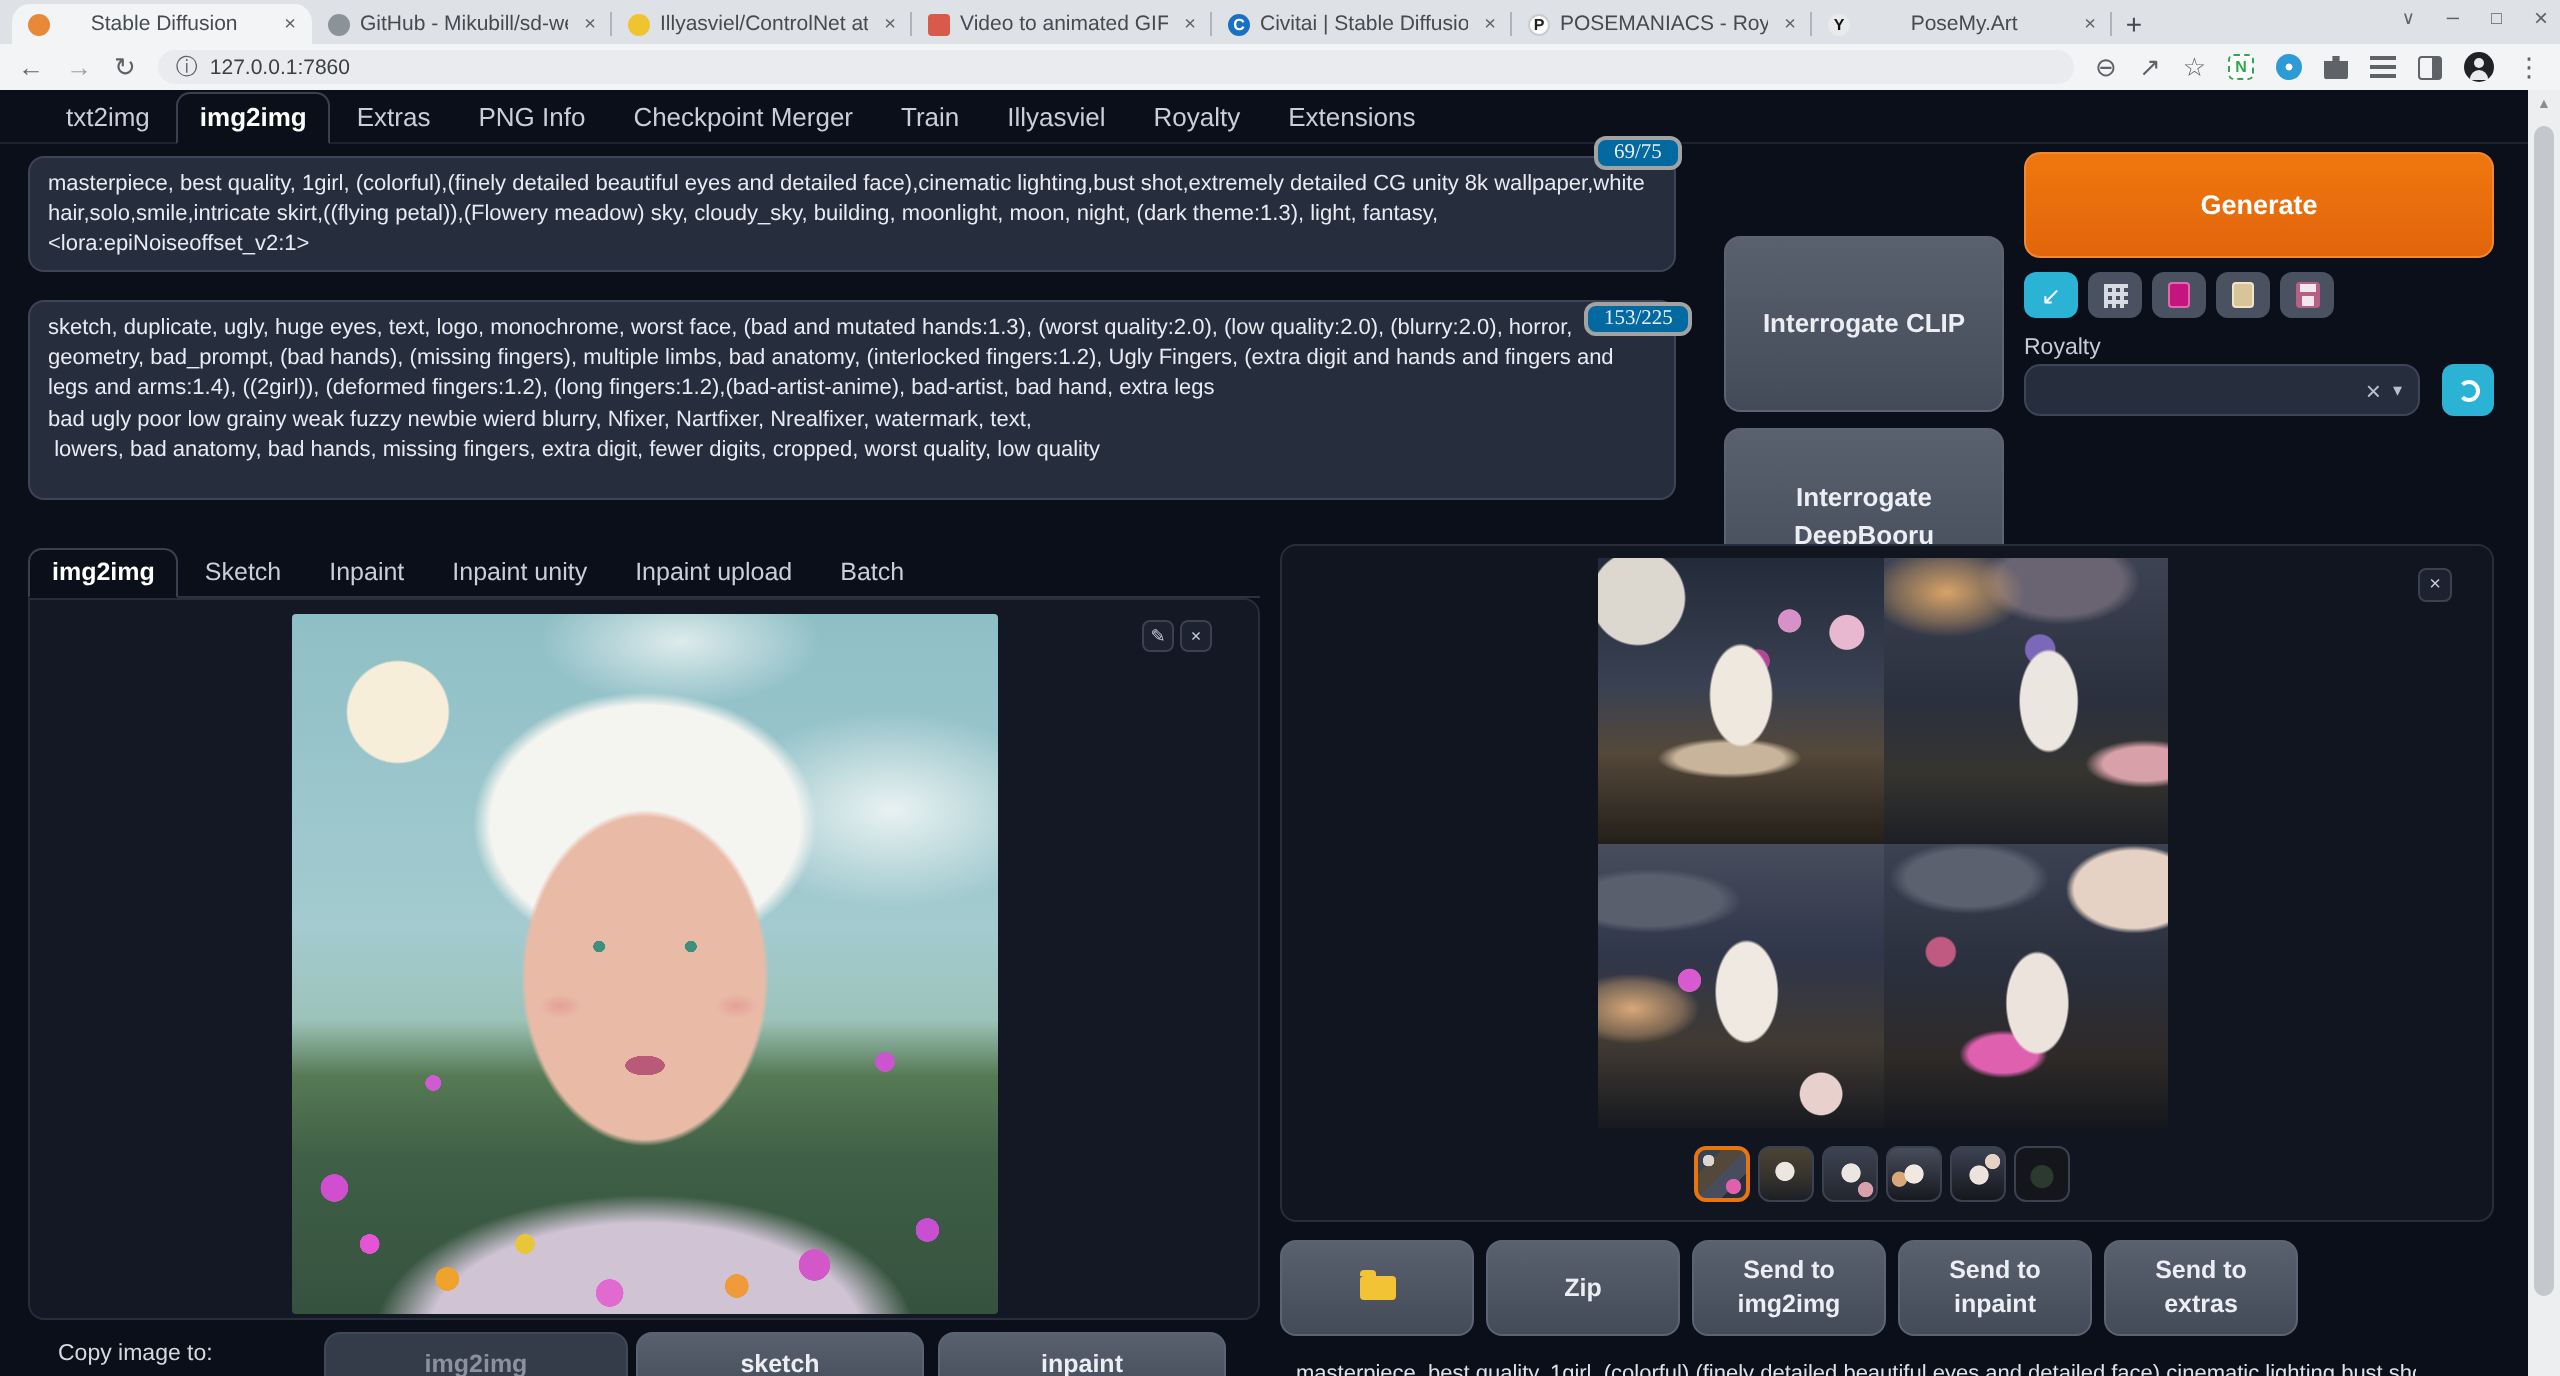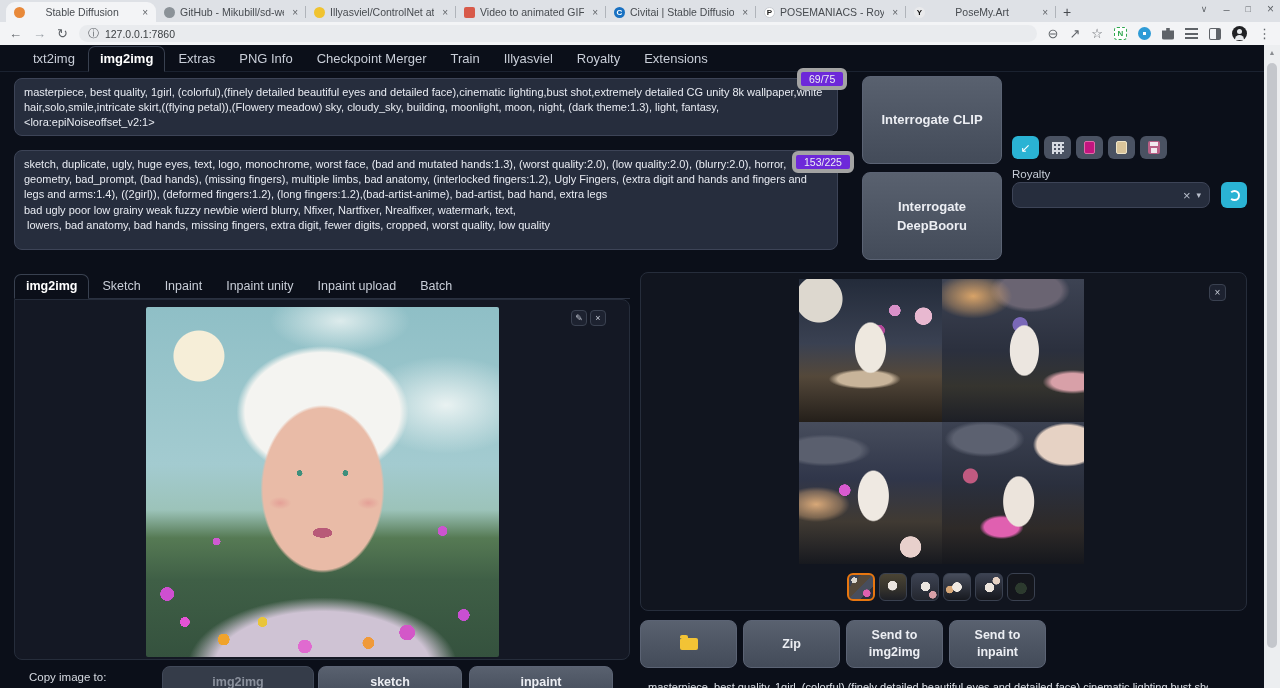--- a/index.html
+++ b/index.html
@@ -30,23 +30,23 @@
   .avatar::before { content:""; position:absolute; left:5px; top:3px; width:5px; height:5px; border-radius:50%; background:#e8eaed; }
   .avatar::after { content:""; position:absolute; left:3px; top:9px; width:9px; height:5px; border-radius:5px 5px 0 0; background:#e8eaed; }
 
   
   .webui { position:absolute; top:45px; left:0; width:1264px; height:643px; background:#0b0f19; color:#e5e8ef; }
   .navtabs { display:flex; gap:2px; padding:3px 12px 0 22px; border-bottom:1px solid #1b2230; height:27px; align-items:flex-end; }
   .navtab { padding:4px 11px 5px; font-size:13px; color:#c9ced8; white-space:nowrap; }
   .navtab.active { font-weight:bold; color:#fff; border:1px solid #394150; border-bottom:1px solid #0b0f19; border-radius:7px 7px 0 0; margin-bottom:-1px; background:#0b0f19; }
 
   .ta { position:absolute; background:#262d3d; border:1px solid #3d4457; border-radius:8px; color:#e8ebf2; font-size:11px; padding:6px 9px; line-height:1.38; white-space:pre-wrap; overflow:hidden; }
-  .counter { position:absolute; background:#6d28d9; border:4px solid #a3a3a3; border-radius:6px; font-size:10.5px; color:#eceef4; padding:1px 8px; z-index:3; }
-
-  .btn-gray { position:absolute; background:linear-gradient(#59616f,#434b59); border:1px solid #5b6374; border-radius:8px; color:#eceef3; font-size:13px; font-weight:bold; display:flex; align-items:center; justify-content:center; text-align:center; line-height:1.5; }
+  .counter { position:absolute; background:#0369a1; border:2px solid #a3a3a3; border-radius:6px; font-size:10.5px; color:#eceef4; padding:1px 8px; z-index:3;font-family:Liberation Serif, serif; }
+
+  .btn-gray { position:absolute; background:linear-gradient(#59616f,#434b59); border:1px solid #5b6374; border-radius:8px; color:#eceef3; font-size:13px; font-weight:bold; display:flex; align-items:center; justify-content:center; text-align:center; line-height:1.5;margin-top:42px; }
   .btn-generate { position:absolute; left:1012px; top:31px; width:235px; height:53px; background:linear-gradient(#f0770f,#e2650b); border:1px solid #f08a30; border-radius:8px; color:#fff; font-size:13.5px; font-weight:bold; display:flex; align-items:center; justify-content:center; }
   .minibtns { position:absolute; left:1012px; top:91px; display:flex; gap:5px; }
   .minibtn { width:27px; height:23px; border-radius:6px; background:#4a5262; display:flex; align-items:center; justify-content:center; position:relative; }
   .minibtn.cyan { background:#2ab3d4; color:#fff; font-size:12px; }
   .trash-g { width:12px; height:12px; background:repeating-linear-gradient(90deg,#d6dae2 0 2px, transparent 2px 4px), repeating-linear-gradient(#d6dae2 0 2px, transparent 2px 4px); }
   .card-m { width:11px; height:13px; background:#c4157f; border-radius:2px; border:1px solid #e06aa8; }
   .clip-t { width:11px; height:13px; background:#d9c49a; border-radius:2px; border:1px solid #efe4c8; }
   .flop-p { width:12px; height:13px; background:#b95f86; border-radius:2px; position:relative; }
   .flop-p::before { content:""; position:absolute; left:2px; top:1px; width:8px; height:4px; background:#f0e8ee; }
   .flop-p::after { content:""; position:absolute; left:3px; top:7px; width:6px; height:5px; background:#f0e8ee; }
@@ -241,20 +241,21 @@
   <div class="ta" style="left:14px;top:33px;width:824px;height:58px">masterpiece, best quality, 1girl, (colorful),(finely detailed beautiful eyes and detailed face),cinematic lighting,bust shot,extremely detailed CG unity 8k wallpaper,white hair,solo,smile,intricate skirt,((flying petal)),(Flowery meadow) sky, cloudy_sky, building, moonlight, moon, night, (dark theme:1.3), light, fantasy,
 &lt;lora:epiNoiseoffset_v2:1&gt;</div>
 
   <span class="counter" style="left:792px;top:106px">153/225</span>
   <div class="ta" style="left:14px;top:105px;width:824px;height:100px">sketch, duplicate, ugly, huge eyes, text, logo, monochrome, worst face, (bad and mutated hands:1.3), (worst quality:2.0), (low quality:2.0), (blurry:2.0), horror, geometry, bad_prompt, (bad hands), (missing fingers), multiple limbs, bad anatomy, (interlocked fingers:1.2), Ugly Fingers, (extra digit and hands and fingers and legs and arms:1.4), ((2girl)), (deformed fingers:1.2), (long fingers:1.2),(bad-artist-anime), bad-artist, bad hand, extra legs
 bad ugly poor low grainy weak fuzzy newbie wierd blurry, Nfixer, Nartfixer, Nrealfixer, watermark, text,
  lowers, bad anatomy, bad hands, missing fingers, extra digit, fewer digits, cropped, worst quality, low quality</div>
 
   <div class="btn-gray" style="left:862px;top:31px;width:140px;height:88px">Interrogate CLIP</div>
   <div class="btn-gray" style="left:862px;top:127px;width:140px;height:88px;padding:13px 24px">Interrogate DeepBooru</div>
+  <div class="btn-generate">Generate</div>
 
   <div class="minibtns">
     <div class="minibtn cyan">↙</div>
     <div class="minibtn">
         <span class="trash-g"></span>
       </div>
     <div class="minibtn">
         <span class="card-m"></span>
       </div>
     <div class="minibtn">
@@ -316,20 +317,21 @@
     </div>
   </div>
 
   <div class="gal-btns">
     <div class="gal-btn">
         <span class="folder-glyph"></span>
       </div>
     <div class="gal-btn">Zip</div>
     <div class="gal-btn">Send to img2img</div>
     <div class="gal-btn">Send to inpaint</div>
+    <div class="gal-btn">Send to extras</div>
   </div>
 
   <div class="gen-info">masterpiece, best quality, 1girl, (colorful),(finely detailed beautiful eyes and detailed face),cinematic lighting,bust shot,extremely detailed CG</div>
 </div>
 
 <div class="pg-scroll">
   <span class="pg-arrow">▲</span>
   <div class="pg-thumb"></div>
 </div>
 

